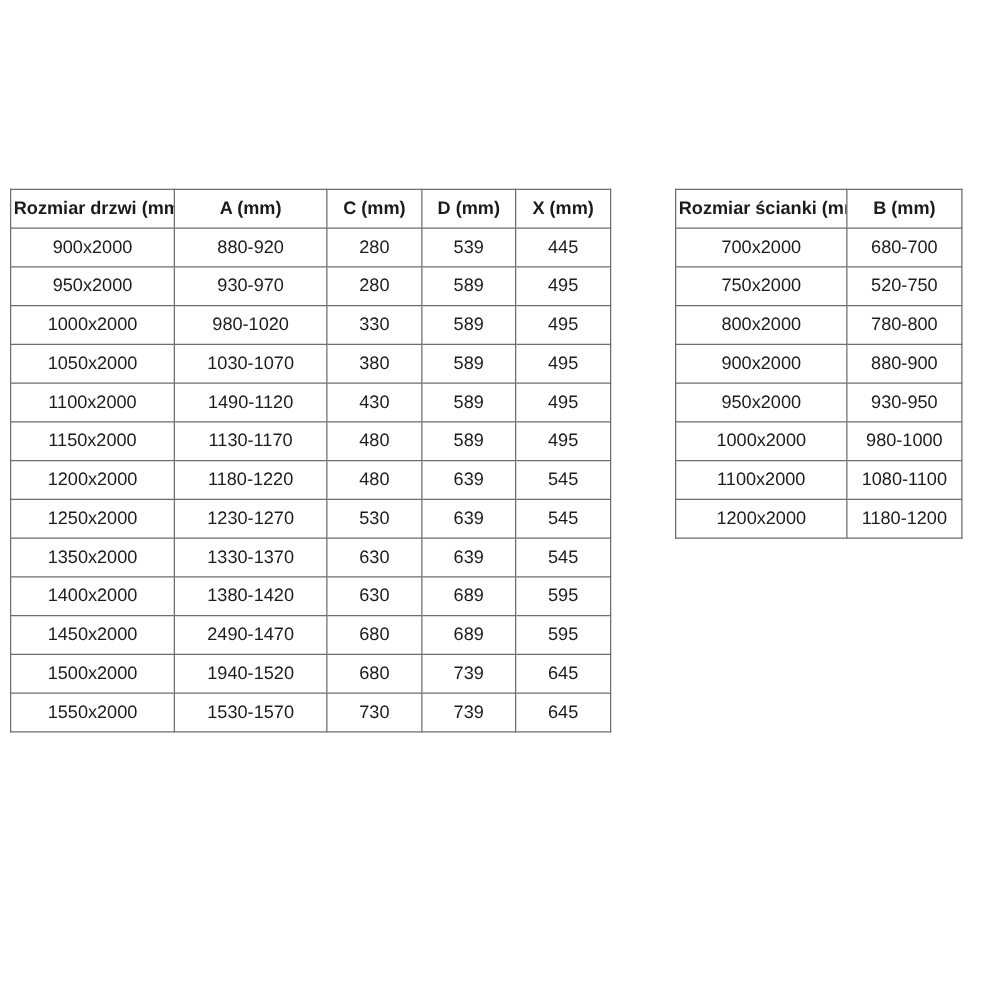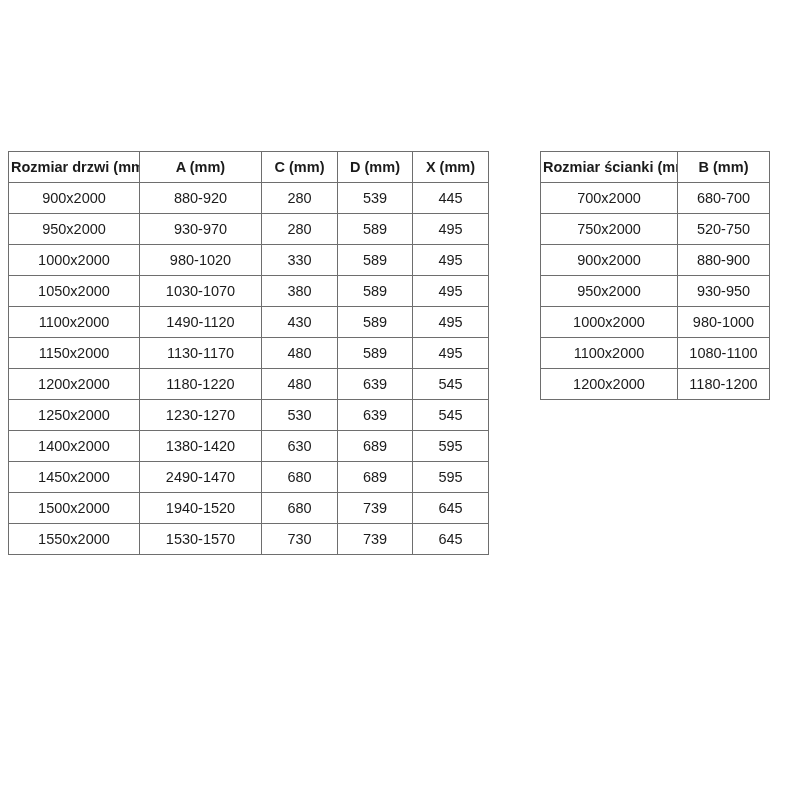--- a/index.html
+++ b/index.html
@@ -107,20 +107,27 @@
           <td>545</td>
         </tr>
         <tr>
           <td>1250x2000</td>
           <td>1230-1270</td>
           <td>530</td>
           <td>639</td>
           <td>545</td>
         </tr>
         <tr>
+          <td>1350x2000</td>
+          <td>1330-1370</td>
+          <td>630</td>
+          <td>639</td>
+          <td>545</td>
+        </tr>
+        <tr>
           <td>1400x2000</td>
           <td>1380-1420</td>
           <td>630</td>
           <td>689</td>
           <td>595</td>
         </tr>
         <tr>
           <td>1450x2000</td>
           <td>2490-1470</td>
           <td>680</td>
@@ -158,20 +165,24 @@
       <tbody>
         <tr>
           <td>700x2000</td>
           <td>680-700</td>
         </tr>
         <tr>
           <td>750x2000</td>
           <td>520-750</td>
         </tr>
         <tr>
+          <td>800x2000</td>
+          <td>780-800</td>
+        </tr>
+        <tr>
           <td>900x2000</td>
           <td>880-900</td>
         </tr>
         <tr>
           <td>950x2000</td>
           <td>930-950</td>
         </tr>
         <tr>
           <td>1000x2000</td>
           <td>980-1000</td>

